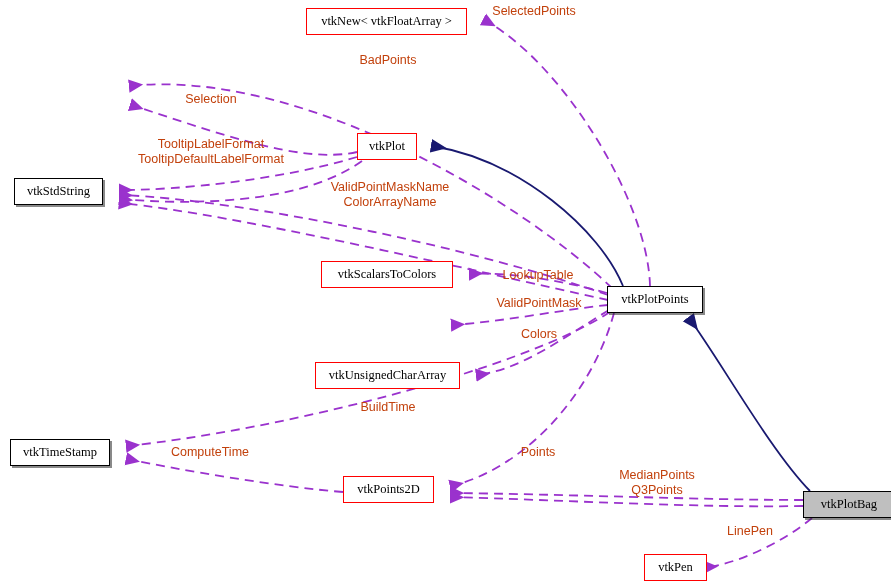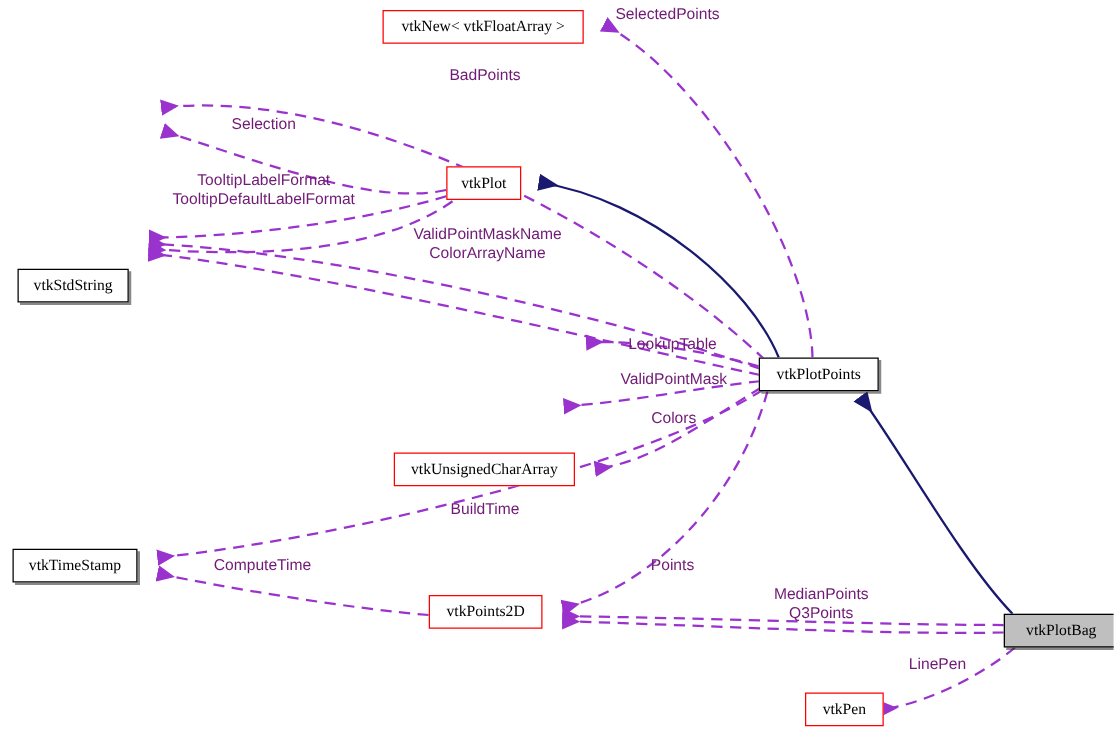--- a/index.html
+++ b/index.html
@@ -24,21 +24,21 @@
     font-family:Liberation Serif, serif;
   }
   .node.red{border:1.6px solid #ff0000;}
   .node.black{border:1.6px solid #000000;}
   .node.current{border:1.6px solid #000000;background:#bfbfbf;}
   .node.shadow{box-shadow:2px 2px 0 0 rgba(40,40,40,0.55);}
   .elabel{
     position:absolute;
     font-size:12.5px;
     line-height:14.5px;
-    color:#701a75;
+    color:#c2410c;
     white-space:pre;
     text-align:center;
     transform:translateX(-50%);
     z-index:4;
   }
 </style>
 </head>
 <body>
 
 <div id="canvas">
@@ -80,24 +80,27 @@
 
   <div class="node red" style="left:306px;top:8px;width:161px;height:27px;">
     <span>vtkNew&lt; vtkFloatArray &gt;</span>
   </div>
 
 
   <div class="node red" style="left:357px;top:133px;width:60px;height:27px;">
     <span>vtkPlot</span>
   </div>
 
-  <div class="node black shadow" style="left:14px;top:178px;width:89px;height:27px;margin-top:37px;">
+  <div class="node black shadow" style="left:14px;top:178px;width:89px;height:27px;">
     <span>vtkStdString</span>
   </div>
 
+  <div class="node red" style="left:321px;top:261px;width:132px;height:27px;">
+    <span>vtkScalarsToColors</span>
+  </div>
 
   <div class="node black shadow" style="left:607px;top:286px;width:96px;height:27px;">
     <span>vtkPlotPoints</span>
   </div>
 
 
   <div class="node red" style="left:315px;top:362px;width:145px;height:27px;">
     <span>vtkUnsignedCharArray</span>
   </div>
 

